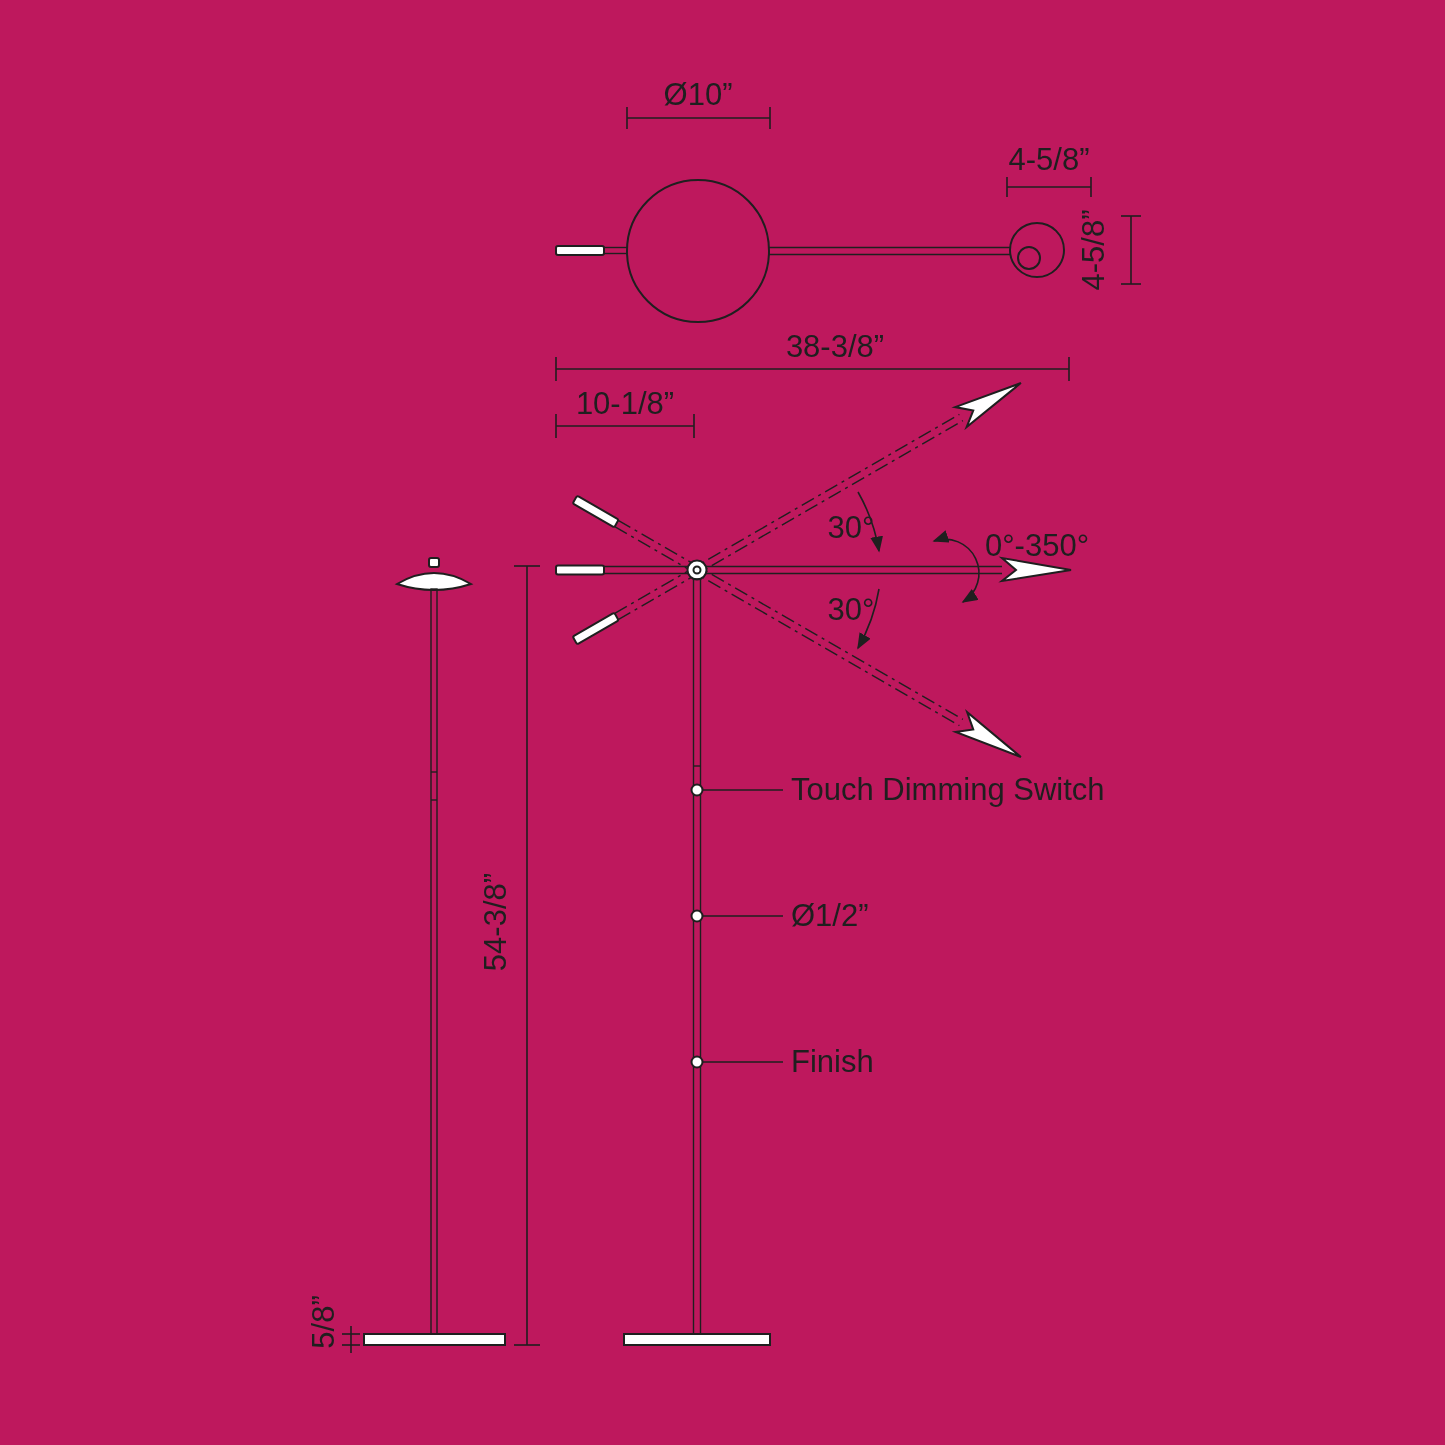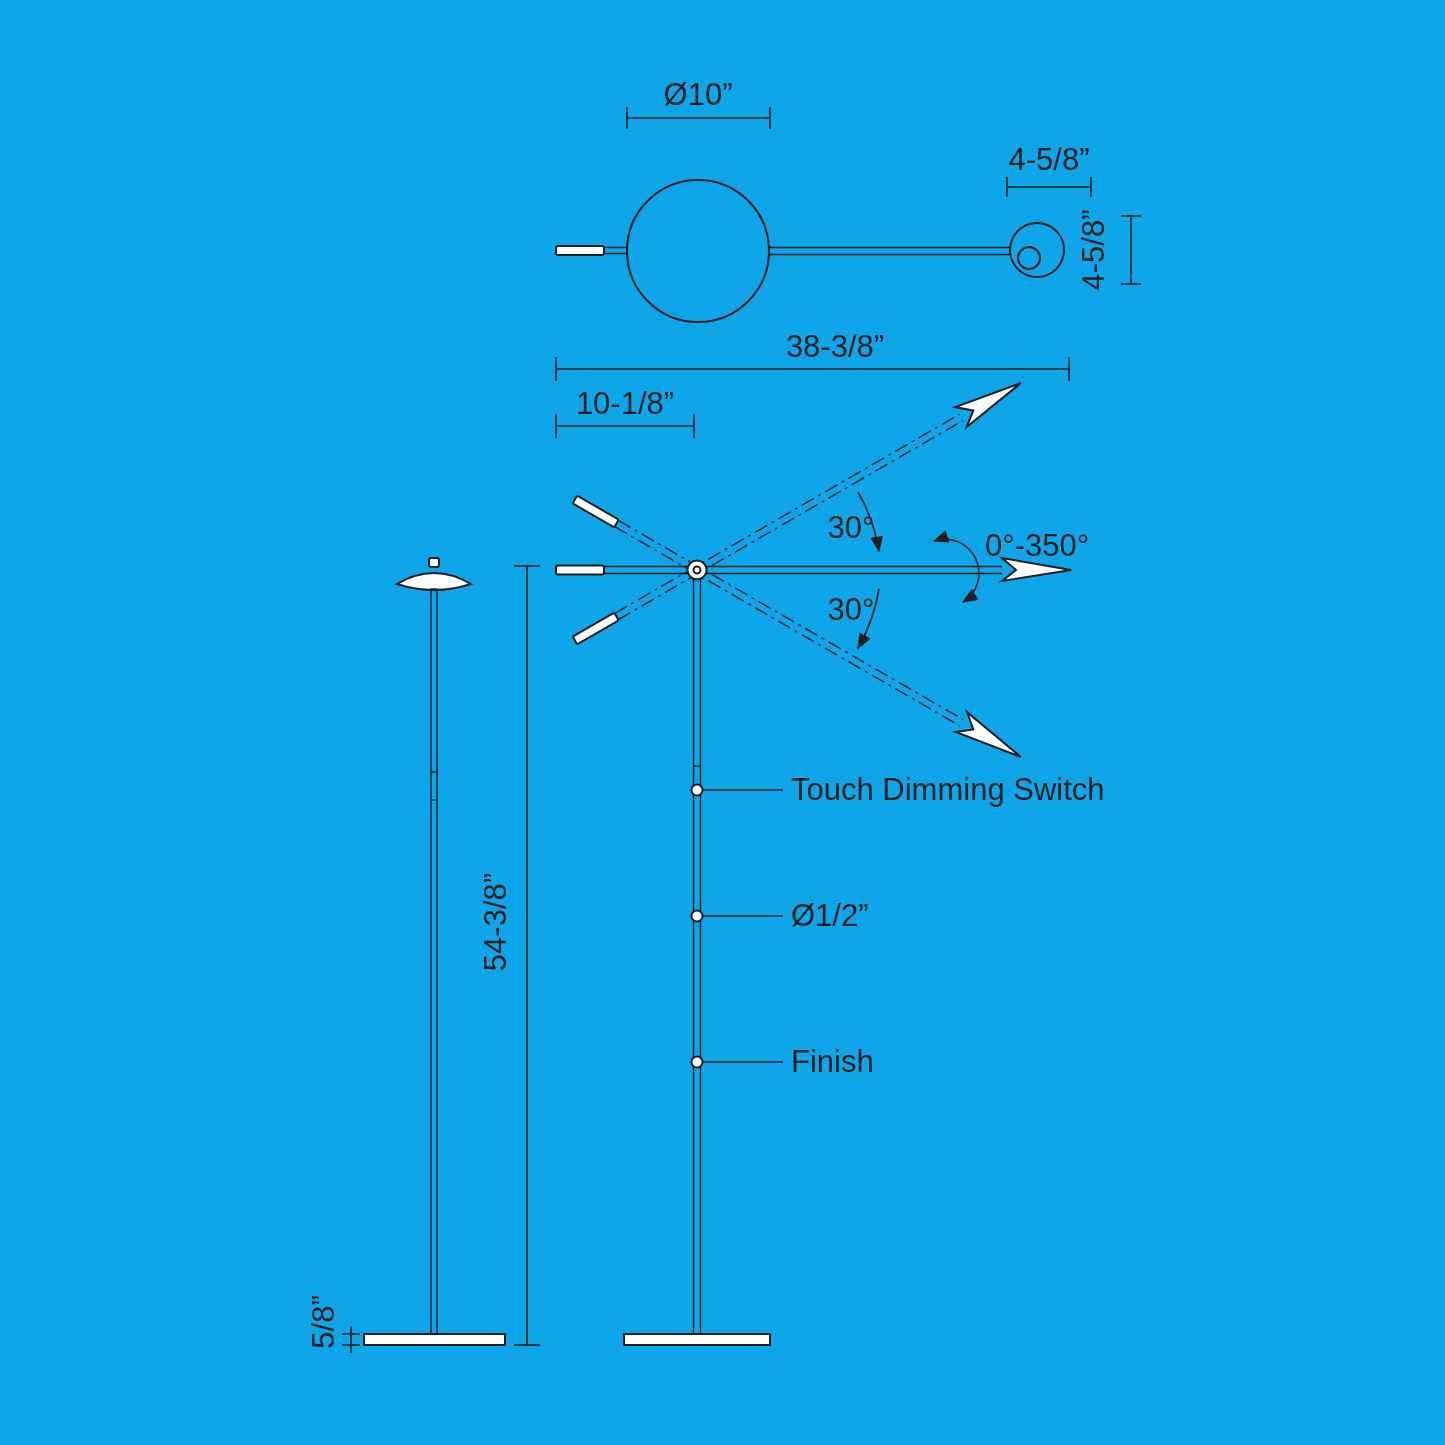--- a/index.html
+++ b/index.html
@@ -4,21 +4,21 @@
 <style>
   html, body {
     margin: 0;
     padding: 0;
     background: #ffffff;
   }
   .stage {
     position: relative;
     width: 1445px;
     height: 1445px;
-    background: #0ea5e9;
+    background: #be185d;
     overflow: hidden;
   }
   svg {
     display: block;
   }
   .dim-text {
     font-family: "Liberation Sans", sans-serif;
     font-size: 31px;
     fill: #1f1f1f;
   }

